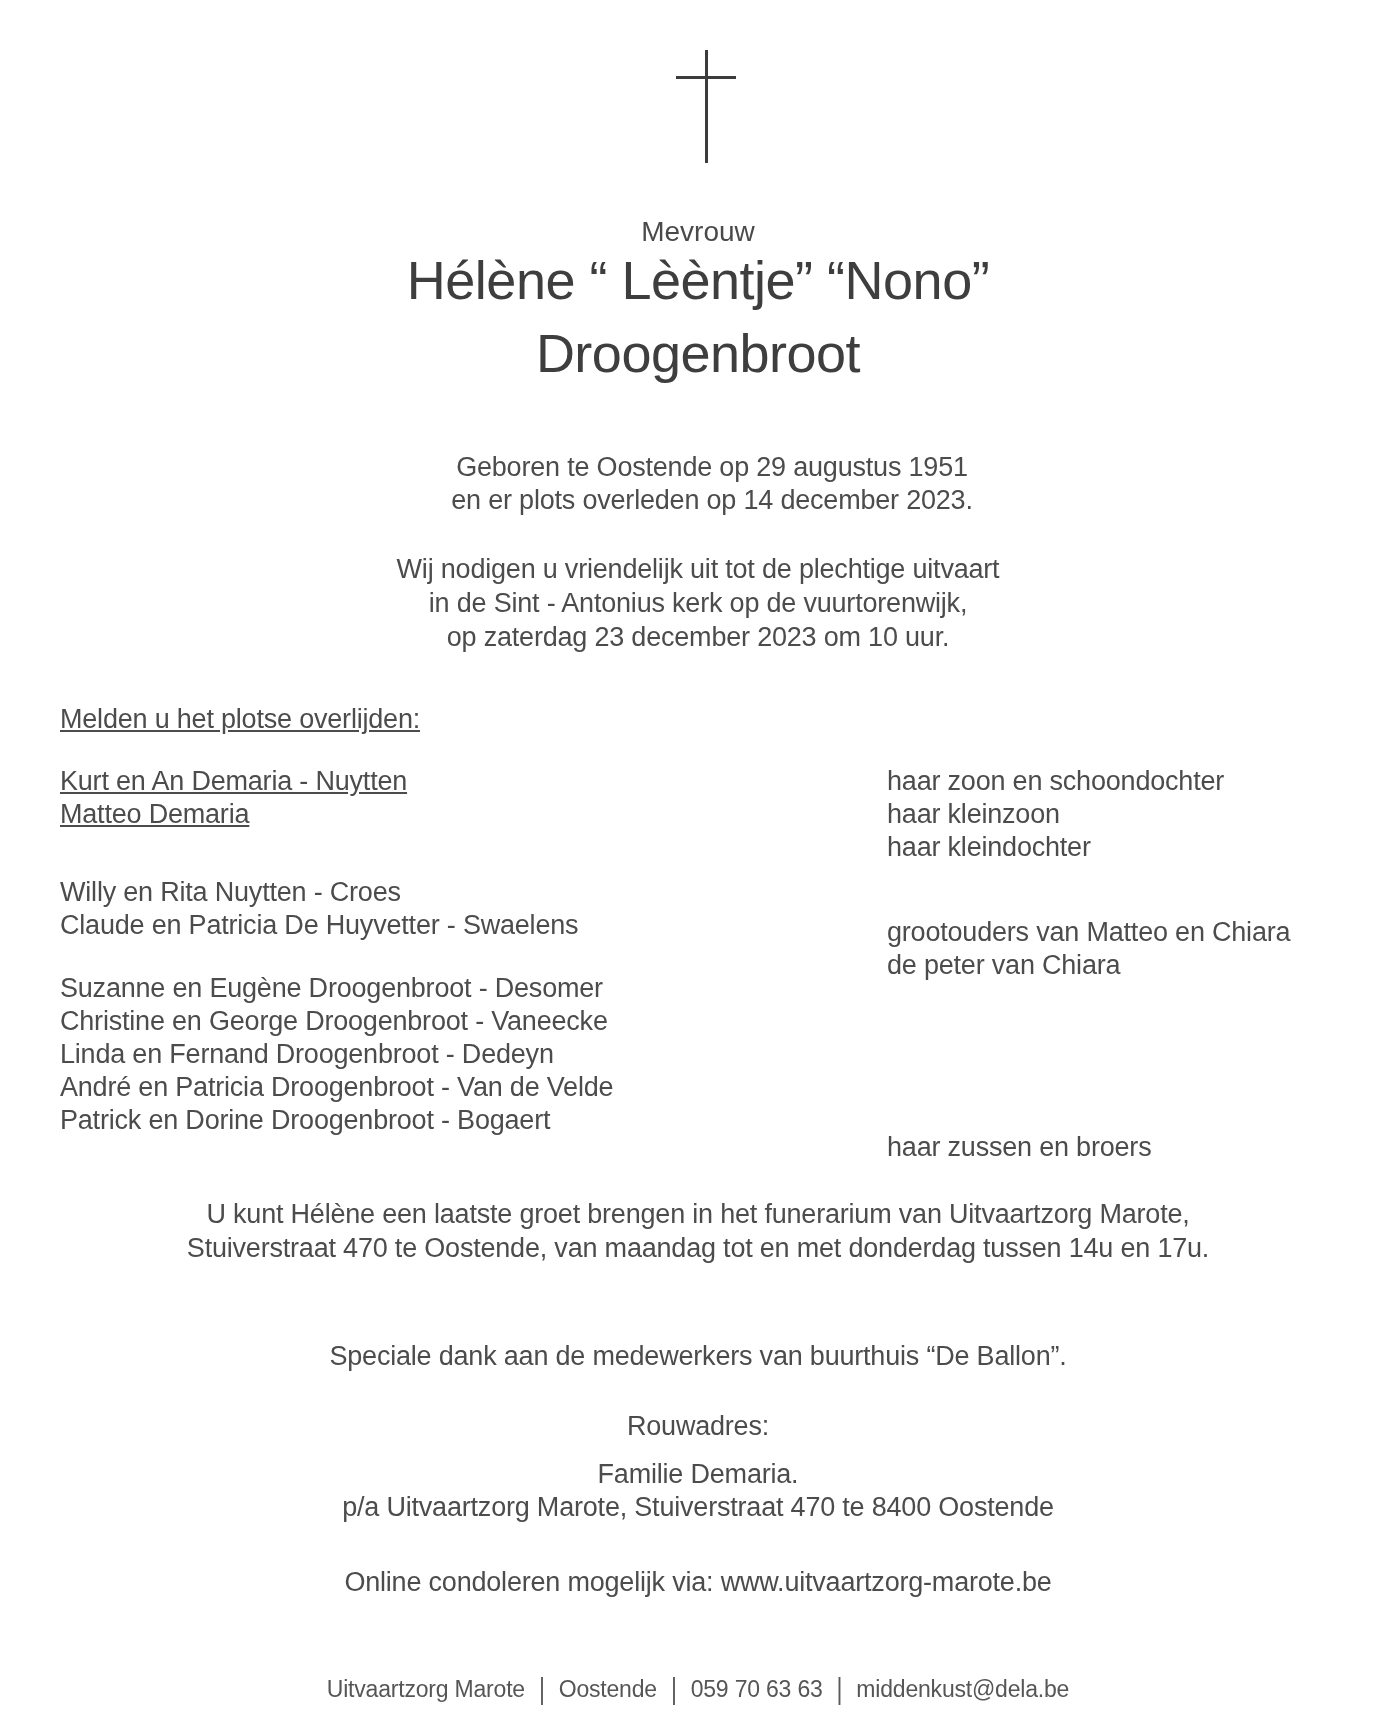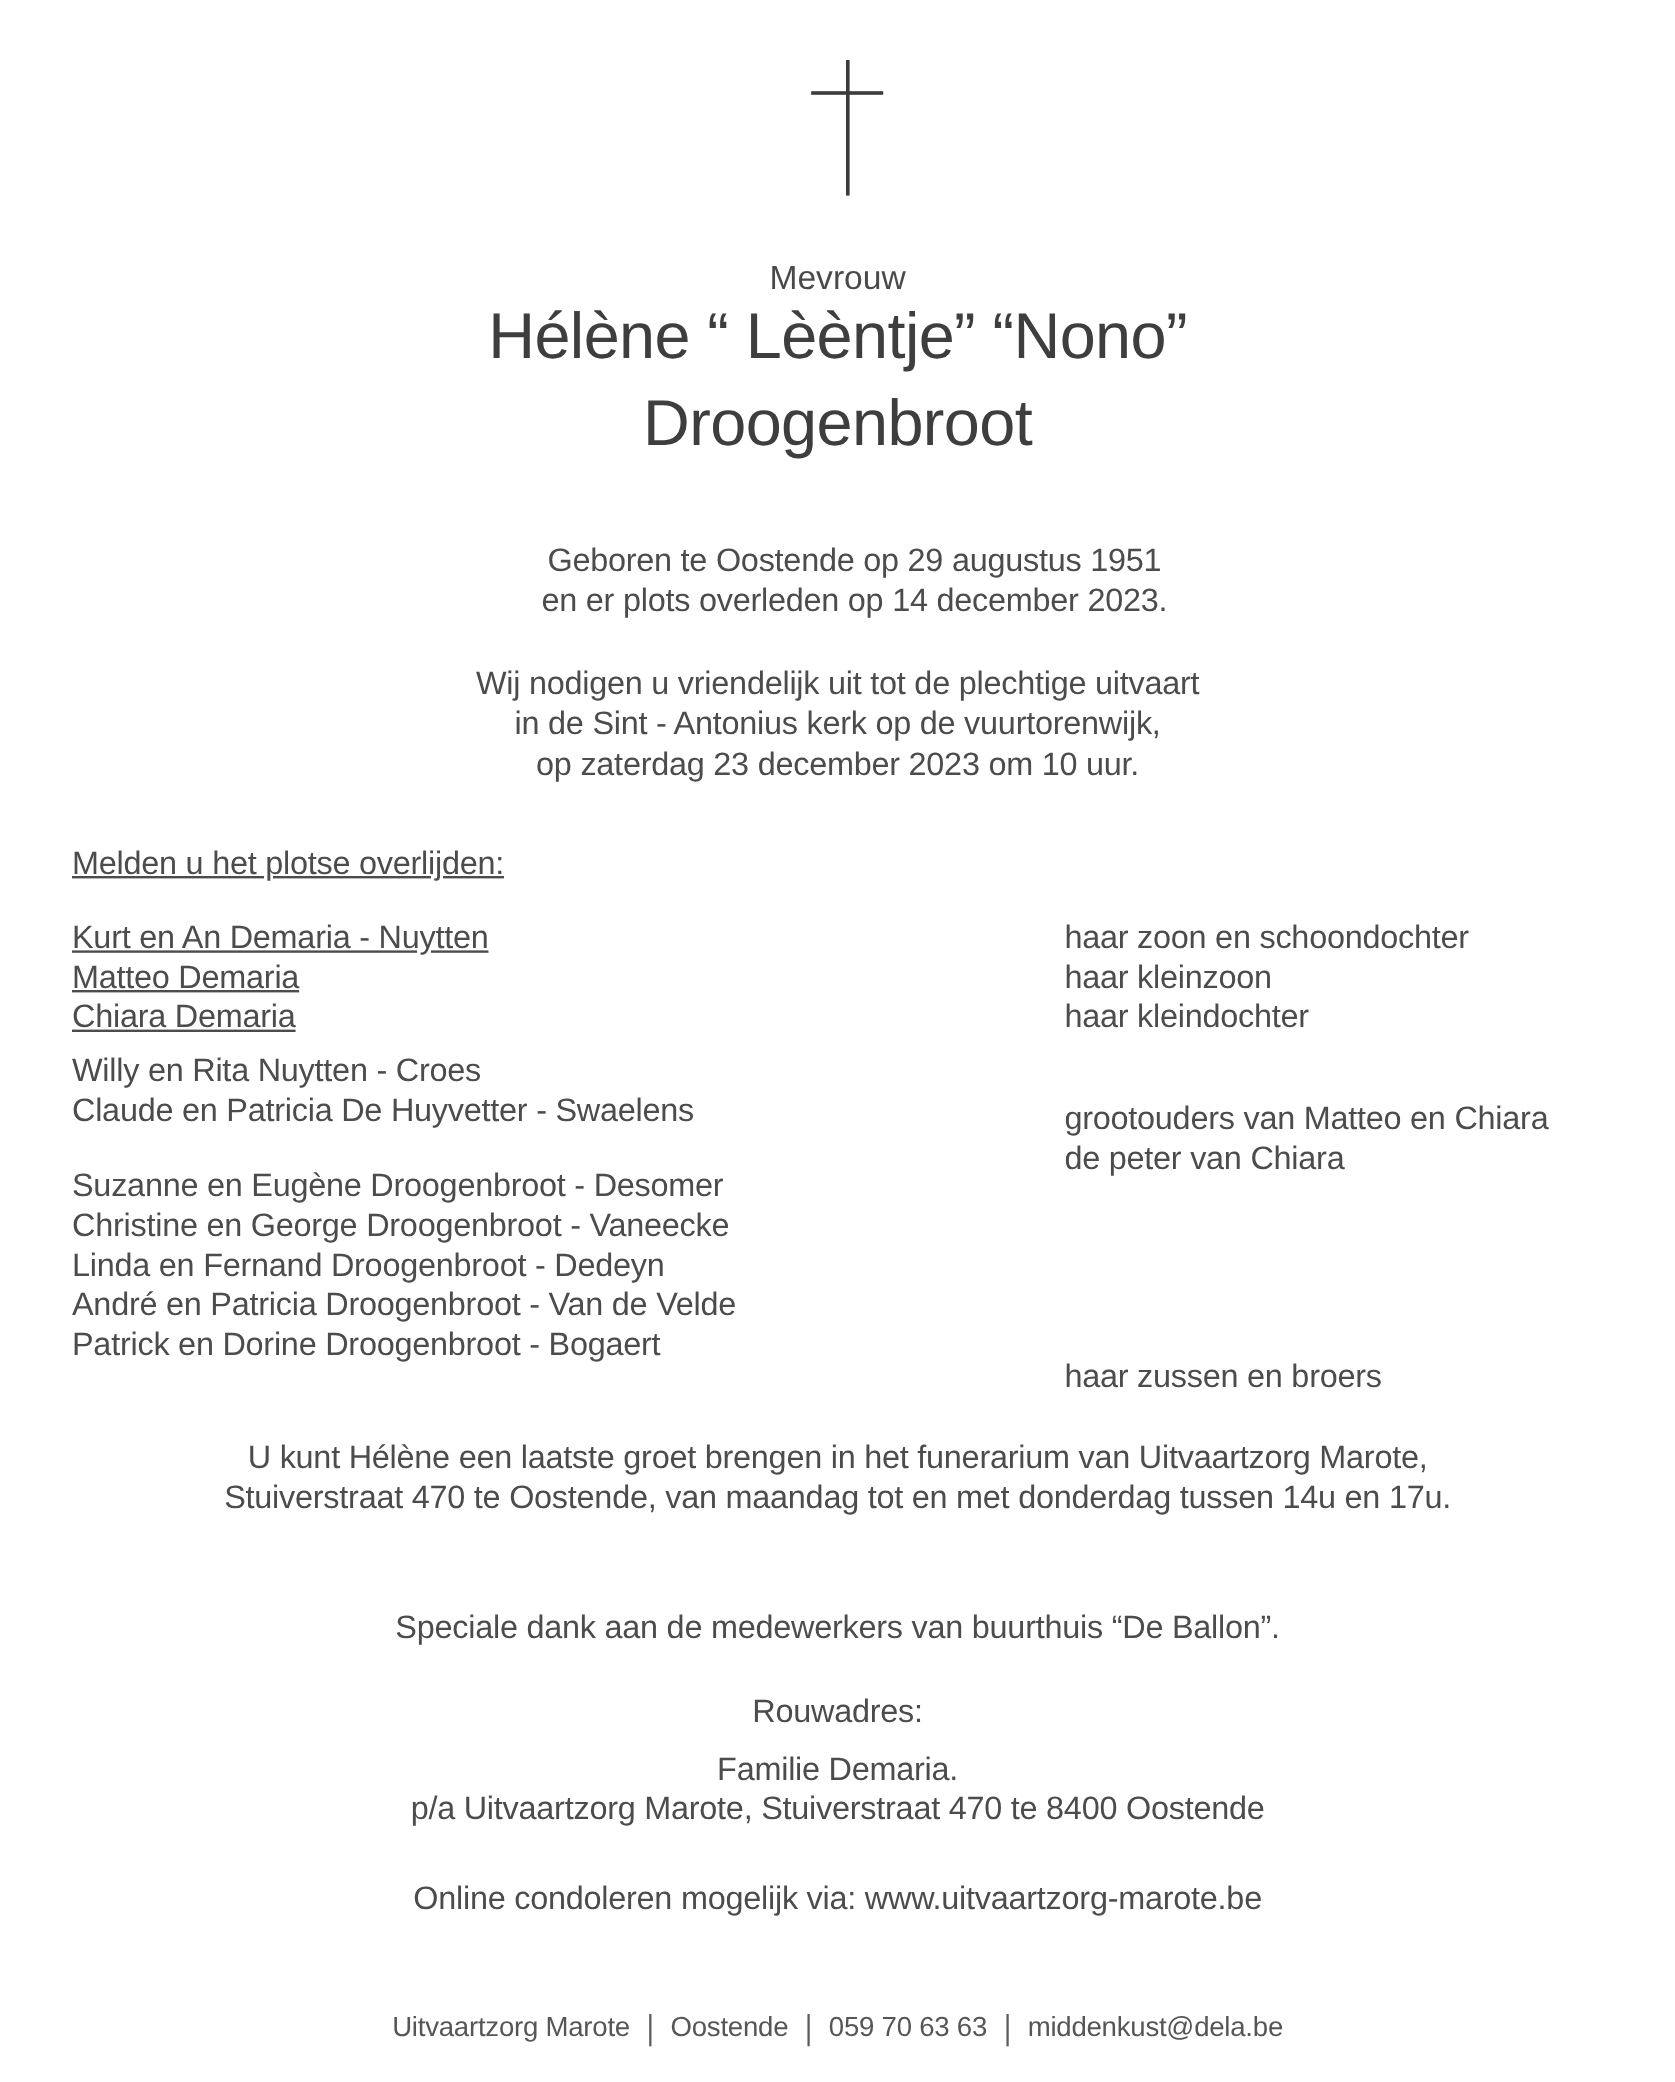--- a/index.html
+++ b/index.html
@@ -96,21 +96,20 @@
     <div>Wij nodigen u vriendelijk uit tot de plechtige uitvaart</div>
     <div>in de Sint - Antonius kerk op de vuurtorenwijk,</div>
     <div>op zaterdag 23 december 2023 om 10 uur.</div>
   </div>
 
   <div class="col intro">Melden u het plotse overlijden:</div>
 
   <div class="col g1-left">
     <div>Kurt en An Demaria - Nuytten</div>
     <div>Matteo Demaria</div>
-    <div>Chiara Demaria</div>
   </div>
   <div class="col g1-right">
     <div>haar zoon en schoondochter</div>
     <div>haar kleinzoon</div>
     <div>haar kleindochter</div>
   </div>
 
   <div class="col g2-left">
     <div>Willy en Rita Nuytten - Croes</div>
     <div>Claude en Patricia De Huyvetter - Swaelens</div>

